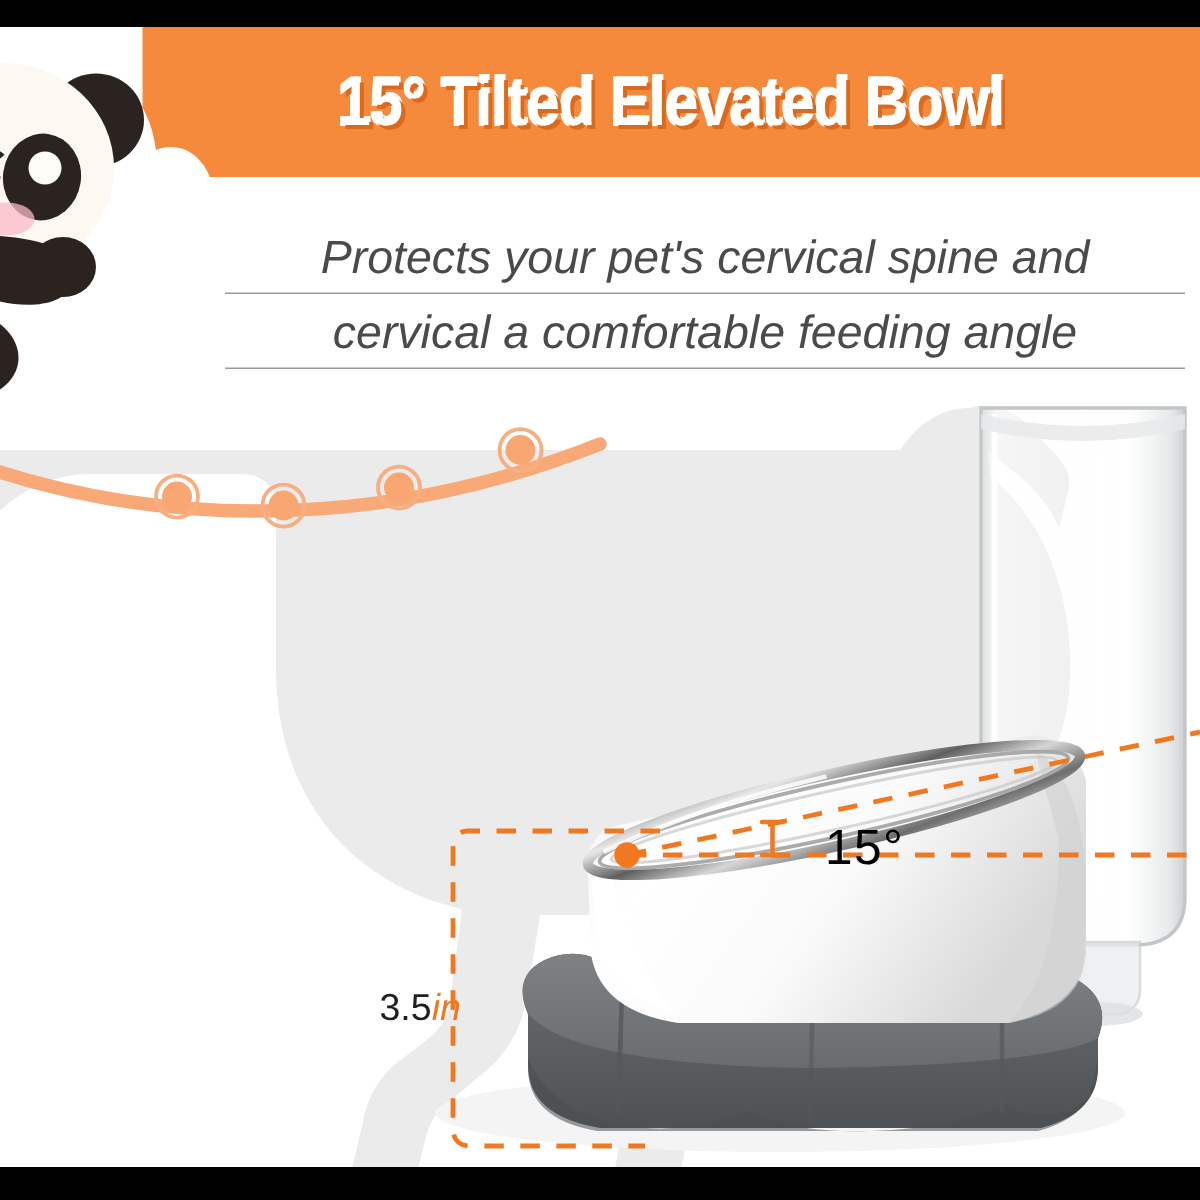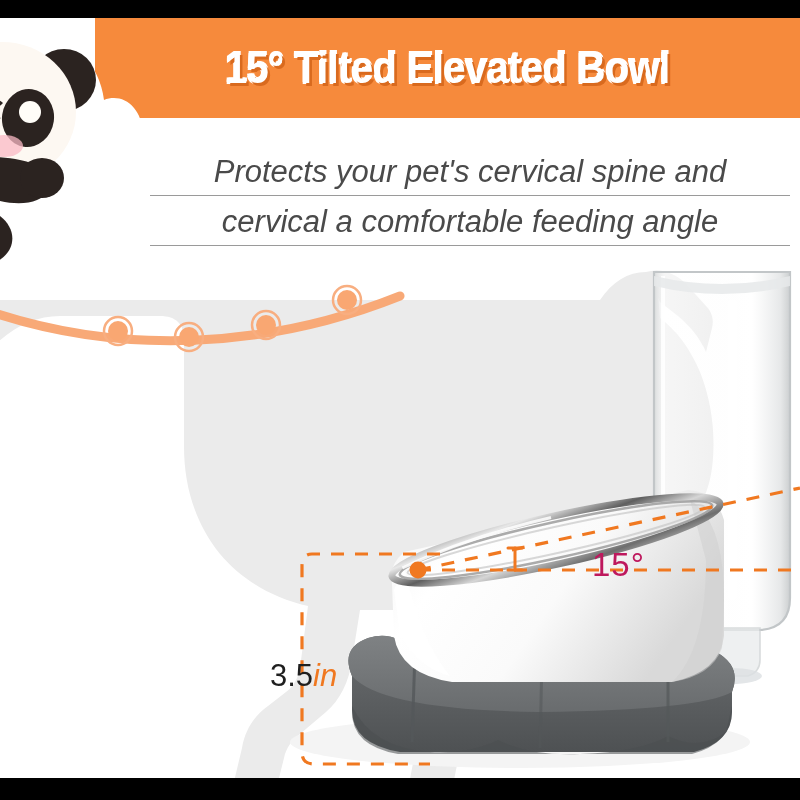--- a/index.html
+++ b/index.html
@@ -89,28 +89,28 @@
   .fg-svg { z-index:3; }
 
   
   .ann {
     position:absolute;
     z-index:4;
     font-family:"Liberation Sans", sans-serif;
     white-space:nowrap;
   }
   .ann-angle {
-    left:592px; top:528px;
+    left:550px; top:528px;
     font-size:33px;
-    color:#be185d;
+    color:#000000;
     letter-spacing:1px;
   }
   .ann-height {
-    left:270px; top:640px;
-    font-size:31px;
+    left:253px; top:640px;
+    font-size:25px;
     color:#1f1f1f;
   }
   .ann-height .unit {
     color:#F07820;
     font-style:italic;
   }
 </style>
 </head>
 <body>
 

